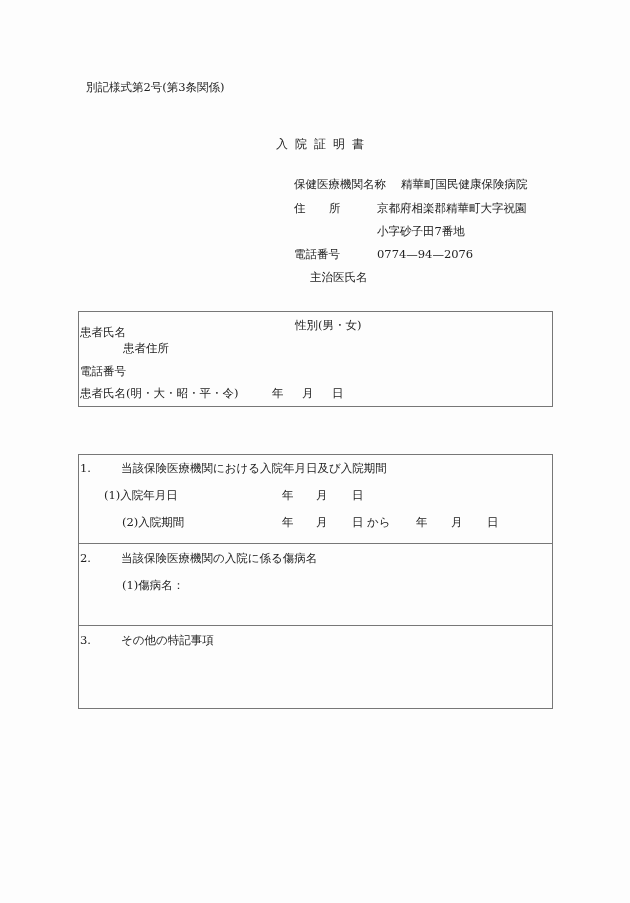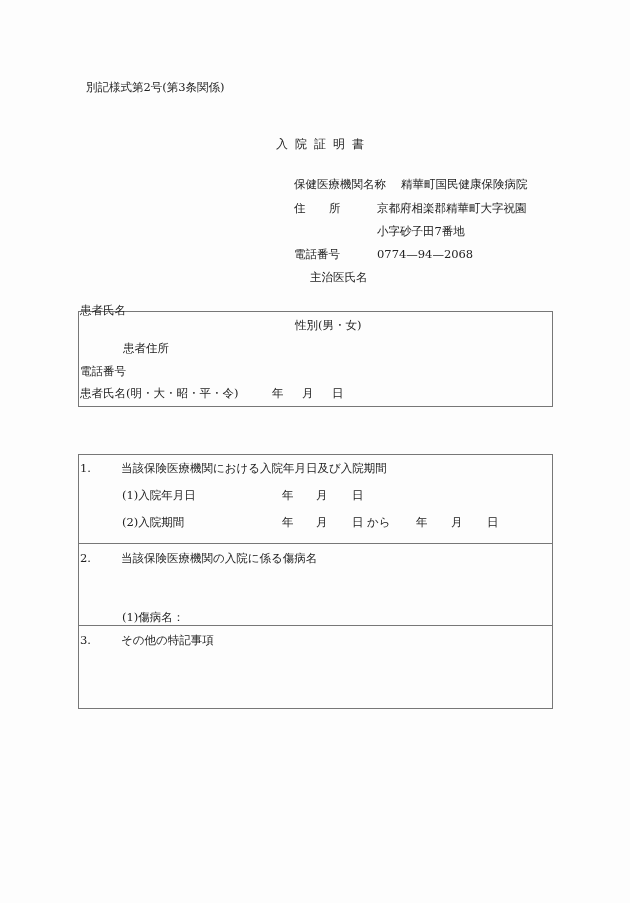--- a/index.html
+++ b/index.html
@@ -19,50 +19,50 @@
 <div class="abs" style="left:86px;top:80px;">別記様式第2号(第3条関係)</div>
 <div class="abs title" style="left:276px;top:137px;">入院証明書</div>
 
 <div class="abs" style="left:294px;top:177px;">保健医療機関名称</div>
 <div class="abs" style="left:401px;top:177px;">精華町国民健康保険病院</div>
 <div class="abs" style="left:294px;top:201px;">住</div>
 <div class="abs" style="left:329px;top:201px;">所</div>
 <div class="abs" style="left:377px;top:201px;">京都府相楽郡精華町大字祝園</div>
 <div class="abs" style="left:377px;top:224px;">小字砂子田7番地</div>
 <div class="abs" style="left:294px;top:247px;">電話番号</div>
-<div class="abs" style="left:377px;top:247px;">0774—94—2068</div>
+<div class="abs" style="left:377px;top:247px;">0774—94—2076</div>
 <div class="abs" style="left:310px;top:270px;">主治医氏名</div>
 
 <div class="box" style="left:78px;top:311px;width:475px;height:96px;"></div>
-<div class="abs" style="left:80px;top:303px;text-align:center;">患者氏名</div>
+<div class="abs" style="left:80px;top:325px;text-align:center;">患者氏名</div>
 <div class="abs" style="left:295px;top:318px;">性別(男・女)</div>
 <div class="abs" style="left:80px;top:341px;padding-left:43px;">患者住所</div>
 <div class="abs" style="left:80px;top:364px;">電話番号</div>
 <div class="abs" style="left:80px;top:386px;">患者氏名(明・大・昭・平・令)</div>
 <div class="abs" style="left:272px;top:386px;">年</div>
 <div class="abs" style="left:302px;top:386px;">月</div>
 <div class="abs" style="left:332px;top:386px;">日</div>
 
 <div class="box" style="left:78px;top:454px;width:475px;height:255px;"></div>
 <div class="hline" style="left:78px;top:543px;width:475px;"></div>
 <div class="hline" style="left:78px;top:625px;width:475px;"></div>
 
 <div class="abs" style="left:80px;top:461px;">1.</div>
 <div class="abs" style="left:121px;top:461px;">当該保険医療機関における入院年月日及び入院期間</div>
-<div class="abs" style="left:122px;top:488px;">(1)入院年月日</div>
+<div class="abs" style="left:104px;top:488px;">(1)入院年月日</div>
 <div class="abs" style="left:282px;top:488px;">年</div>
 <div class="abs" style="left:316px;top:488px;">月</div>
 <div class="abs" style="left:352px;top:488px;">日</div>
 <div class="abs" style="left:122px;top:515px;">(2)入院期間</div>
 <div class="abs" style="left:282px;top:515px;">年</div>
 <div class="abs" style="left:316px;top:515px;">月</div>
 <div class="abs" style="left:352px;top:515px;">日</div>
 <div class="abs" style="left:367px;top:515px;font-family:Liberation Serif, serif;">から</div>
 <div class="abs" style="left:416px;top:515px;">年</div>
 <div class="abs" style="left:451px;top:515px;">月</div>
 <div class="abs" style="left:487px;top:515px;">日</div>
 
 <div class="abs" style="left:80px;top:551px;">2.</div>
 <div class="abs" style="left:121px;top:551px;text-align:center;">当該保険医療機関の入院に係る傷病名</div>
-<div class="abs" style="left:122px;top:578px;margin-top:32px;">(1)傷病名：</div>
+<div class="abs" style="left:122px;top:578px;">(1)傷病名：</div>
 
 <div class="abs" style="left:80px;top:633px;">3.</div>
 <div class="abs" style="left:121px;top:633px;">その他の特記事項</div>
 
 </body></html>

